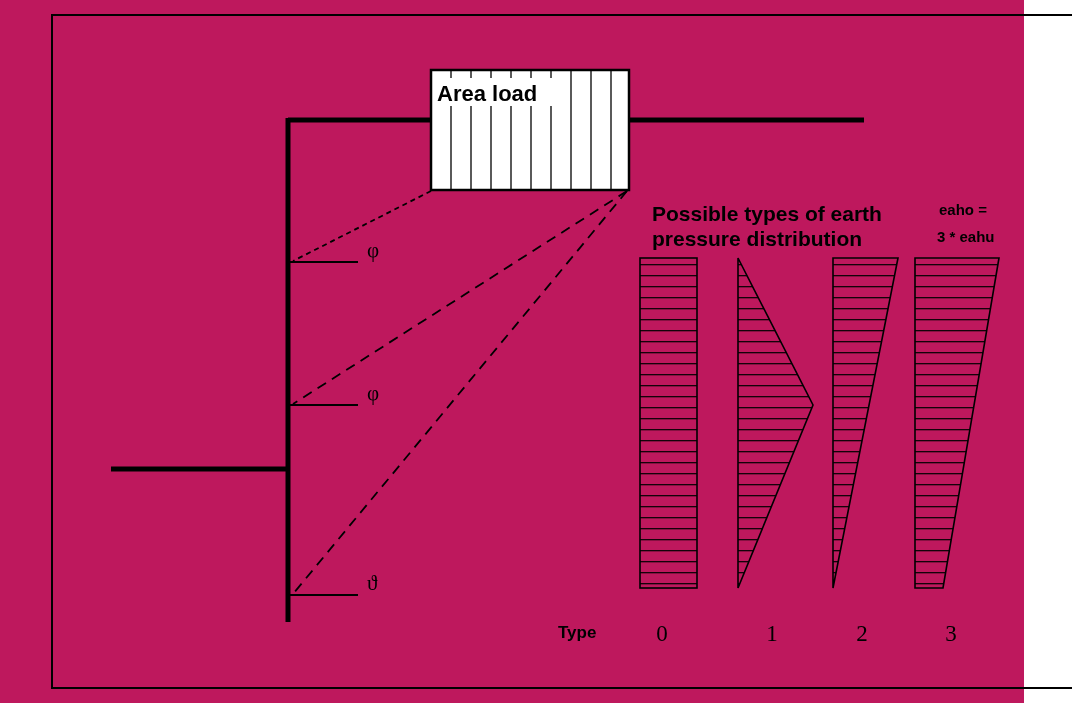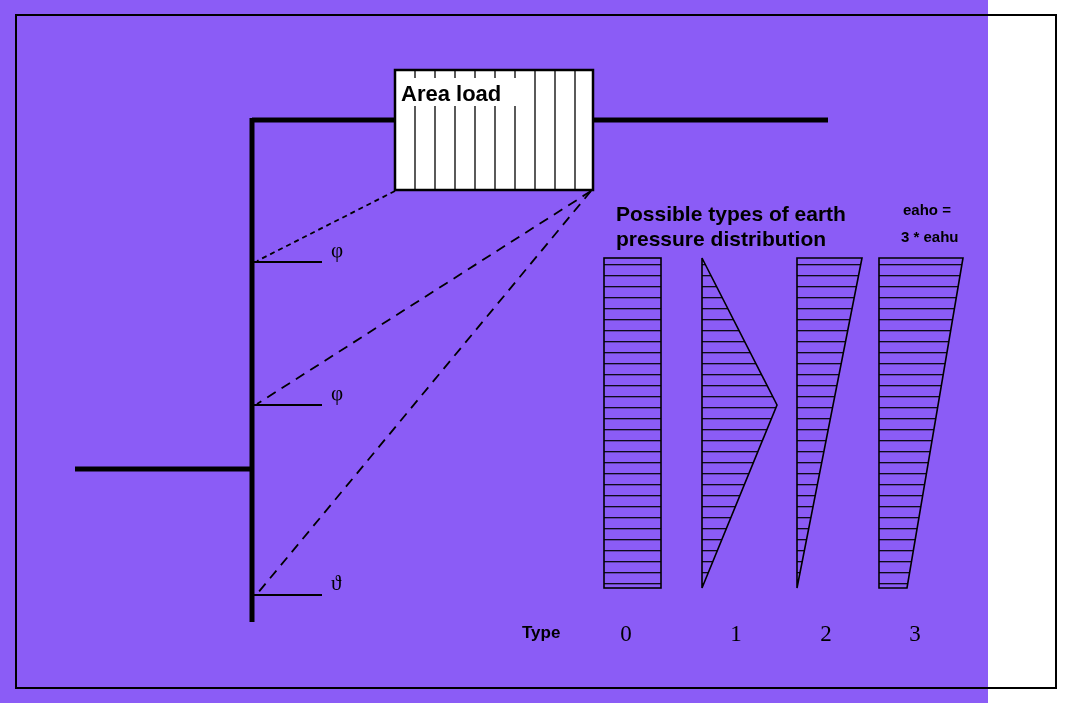--- a/index.html
+++ b/index.html
@@ -8,21 +8,22 @@
     width: 1072px;
     height: 703px;
     background: #ffffff;
     font-family: "Liberation Sans", sans-serif;
     overflow: hidden;
   }
   .canvas {
     position: relative;
     width: 988px;
     height: 703px;
-    background: #8b5cf6;
+    background: #be185d;
+    padding-left: 36px;
   }
   svg { display: block; }
   text { fill: #000000; }
   .t-bold   { font-family: "Liberation Sans", sans-serif; font-weight: bold; }
   .t-serif  { font-family: "Liberation Serif", serif; }
   .t-greek  { font-family: "Liberation Serif", serif; font-style: normal; }
 </style>
 </head>
 <body>
 

